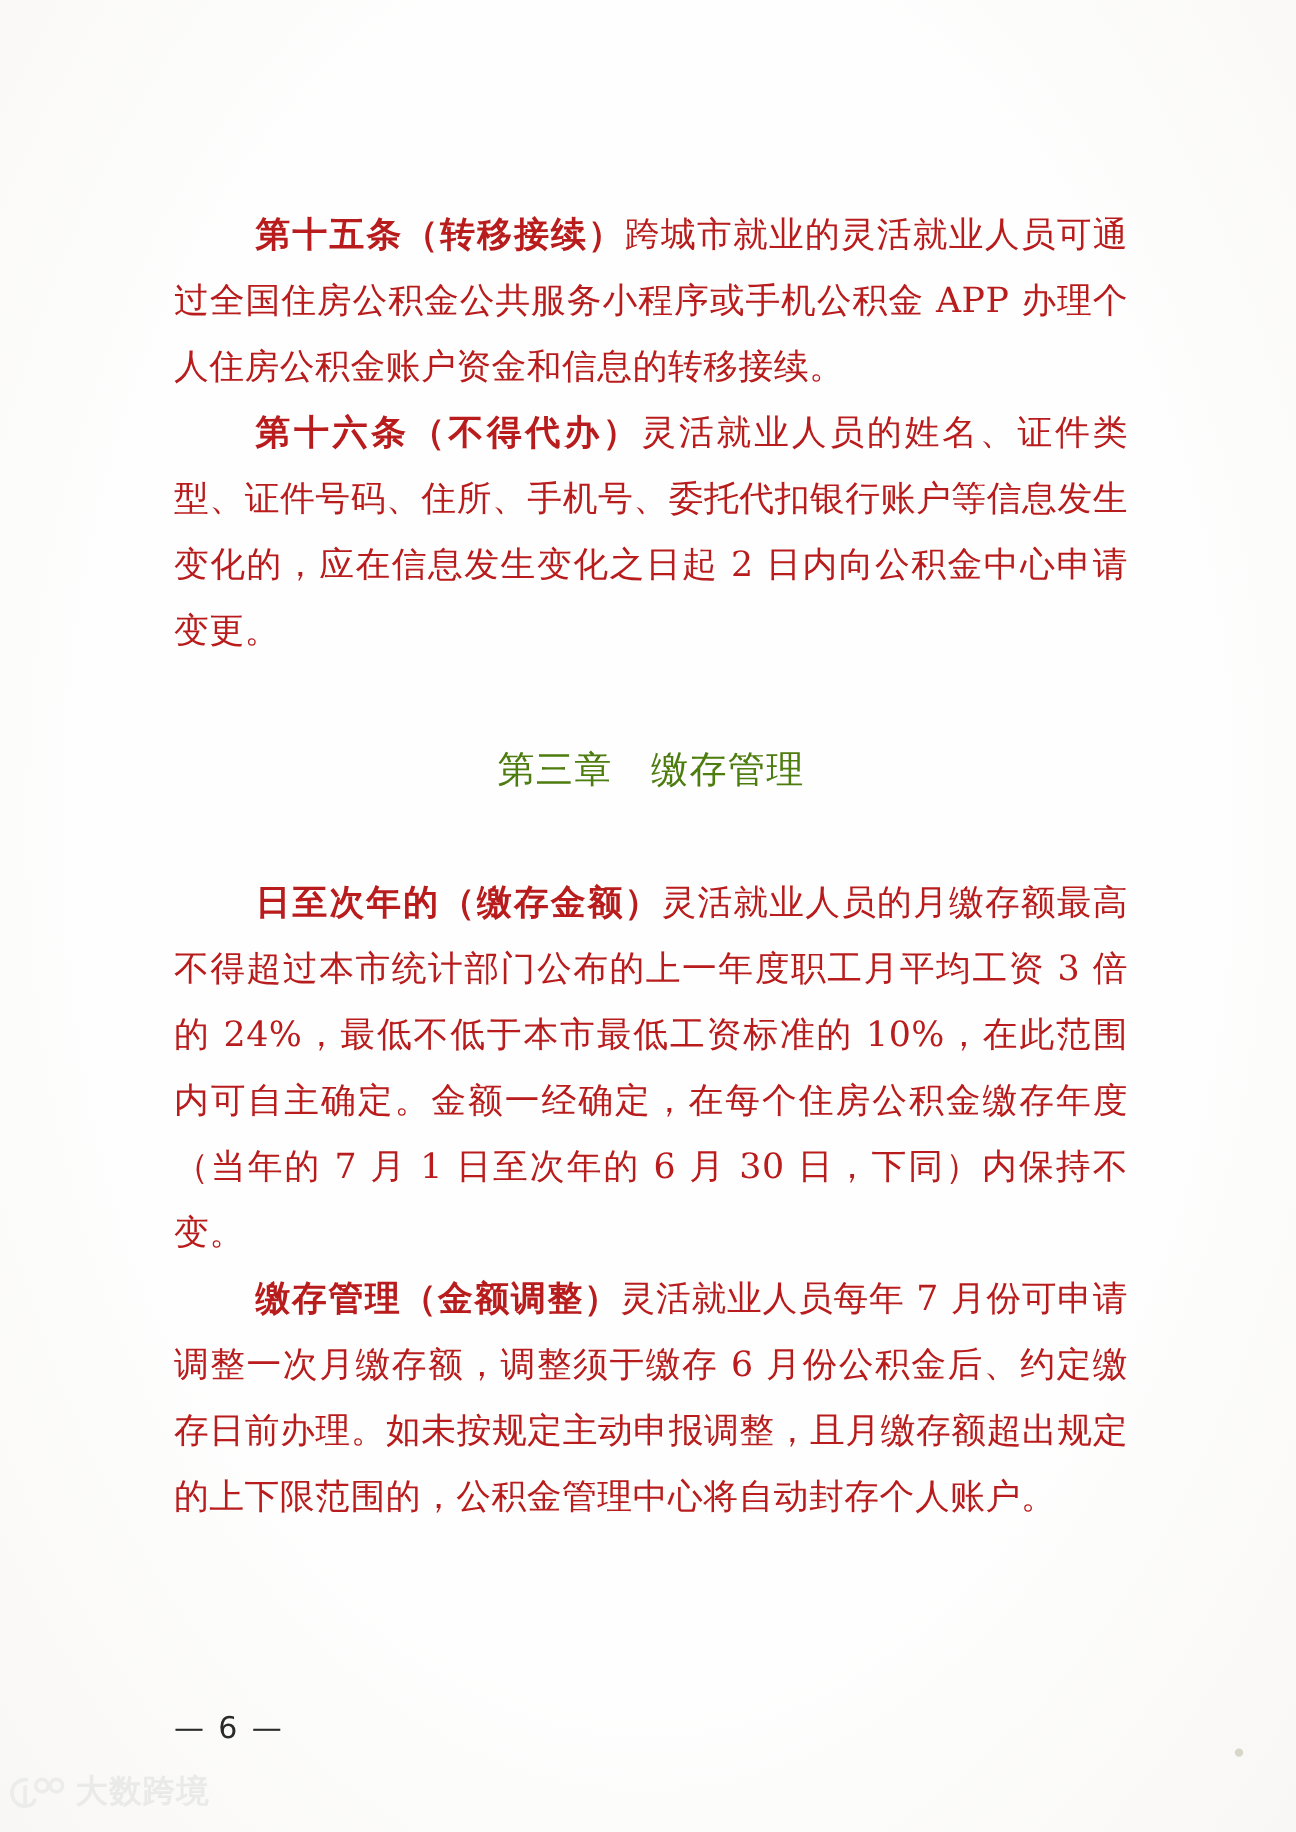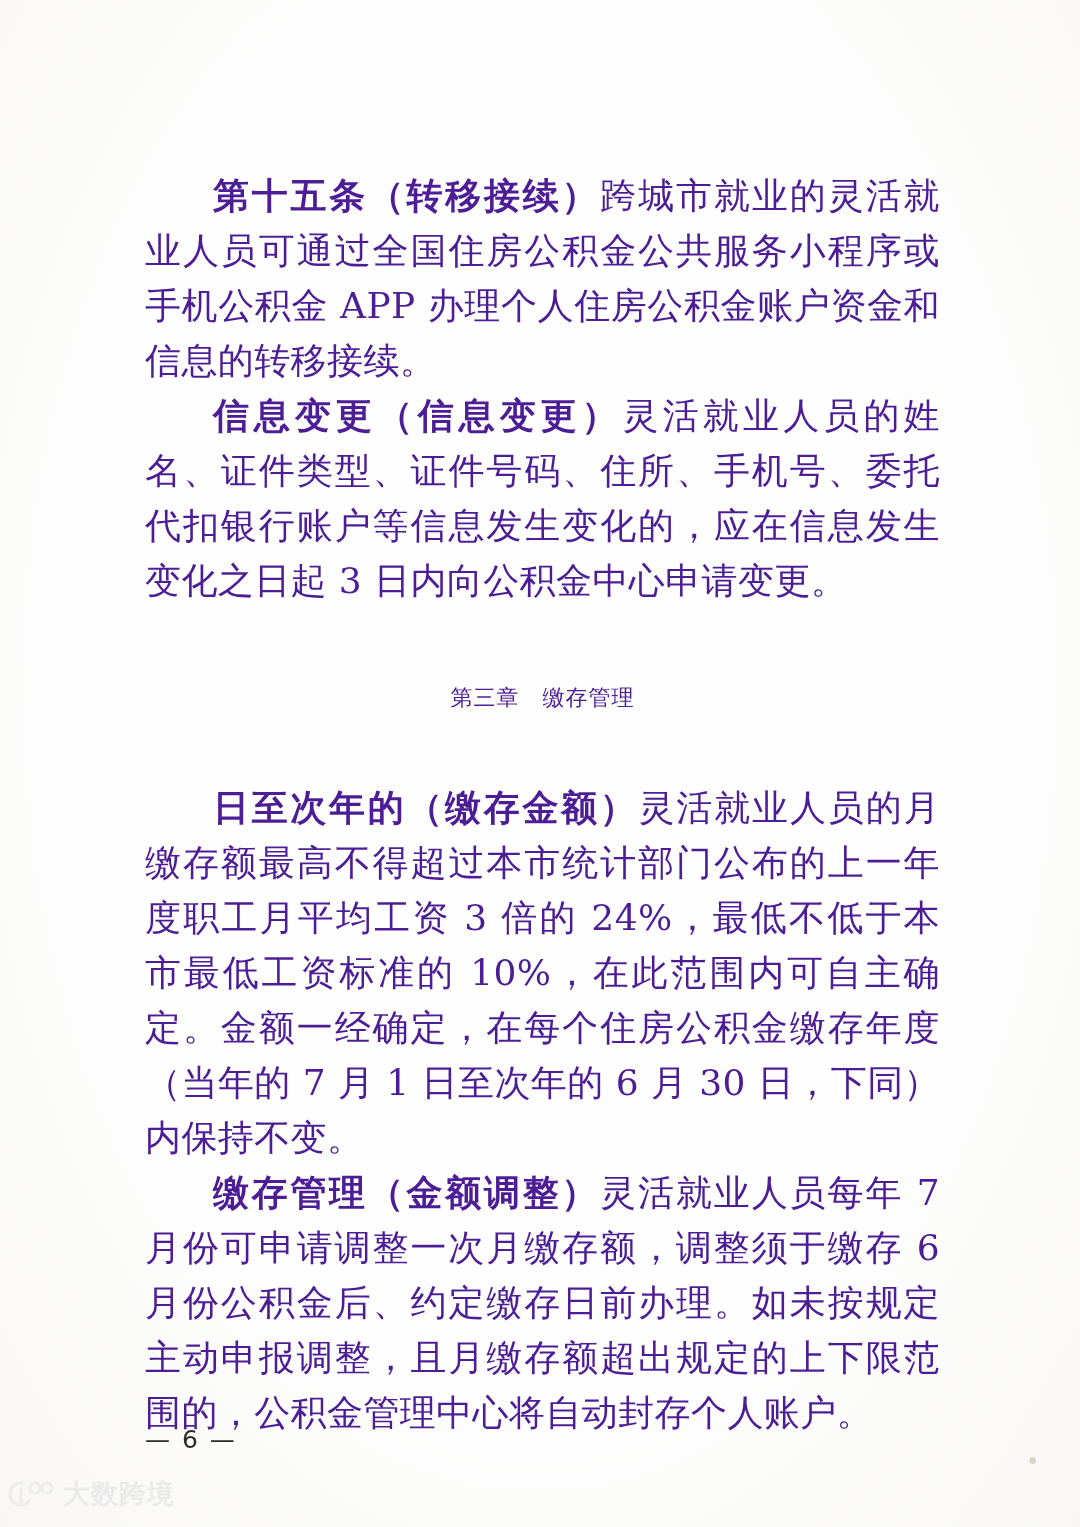--- a/index.html
+++ b/index.html
@@ -30,48 +30,48 @@
 
   .content {
     position: absolute;
     left: 145px;
     top: 168px;
     width: 795px;
   }
 
   
   .para {
-    font-size: 36px;
+    font-size: 29px;
     line-height: 55px;
     text-align: justify;
     text-justify: inter-character;
     text-indent: 68px;
     margin: 0;
     letter-spacing: 0.4px;
-    color: #4c1d95;
+    color: #b91c1c;
   }
 
   .para + .para {
     margin-top: 0;
   }
 
   .article-label {
     font-weight: 700;
     letter-spacing: 1.2px;
   }
 
   
   .chapter-heading {
     font-family: "DejaVu Sans", "Liberation Sans", sans-serif;
-    font-size: 22px;
+    font-size: 31px;
     line-height: 55px;
     text-align: center;
     text-indent: 0;
     margin: 0;
-    color: #4c1d95;
+    color: #4d7c0f;
     letter-spacing: 1px;
   }
 
   .spacer-before-heading { height: 62px; }
   .spacer-after-heading  { height: 55px; }
 
   
   .page-number {
     position: absolute;
     left: 145px;
@@ -127,21 +127,21 @@
 <body>
 
 <div class="page">
 
   <div class="scan-tint"></div>
 
   <div class="content">
 
     <p class="para"><span class="article-label">第十五条（转移接续）</span><span>跨城市就业的灵活就业人员可通过全国住房公积金公共服务小程序或手机公积金 APP 办理个人住房公积金账户资金和信息的转移接续。</span></p>
 
-    <p class="para"><span class="article-label">信息变更（信息变更）</span><span>灵活就业人员的姓名、证件类型、证件号码、住所、手机号、委托代扣银行账户等信息发生变化的，应在信息发生变化之日起 3 日内向公积金中心申请变更。</span></p>
+    <p class="para"><span class="article-label">第十六条（不得代办）</span><span>灵活就业人员的姓名、证件类型、证件号码、住所、手机号、委托代扣银行账户等信息发生变化的，应在信息发生变化之日起 2 日内向公积金中心申请变更。</span></p>
 
 
     <div class="spacer-before-heading"></div>
 
     <p class="chapter-heading">第三章　缴存管理</p>
 
     <div class="spacer-after-heading"></div>
 
     <p class="para"><span class="article-label">日至次年的（缴存金额）</span><span>灵活就业人员的月缴存额最高不得超过本市统计部门公布的上一年度职工月平均工资 3 倍的 24%，最低不低于本市最低工资标准的 10%，在此范围内可自主确定。金额一经确定，在每个住房公积金缴存年度（当年的 7 月 1 日至次年的 6 月 30 日，下同）内保持不变。</span></p>
 

